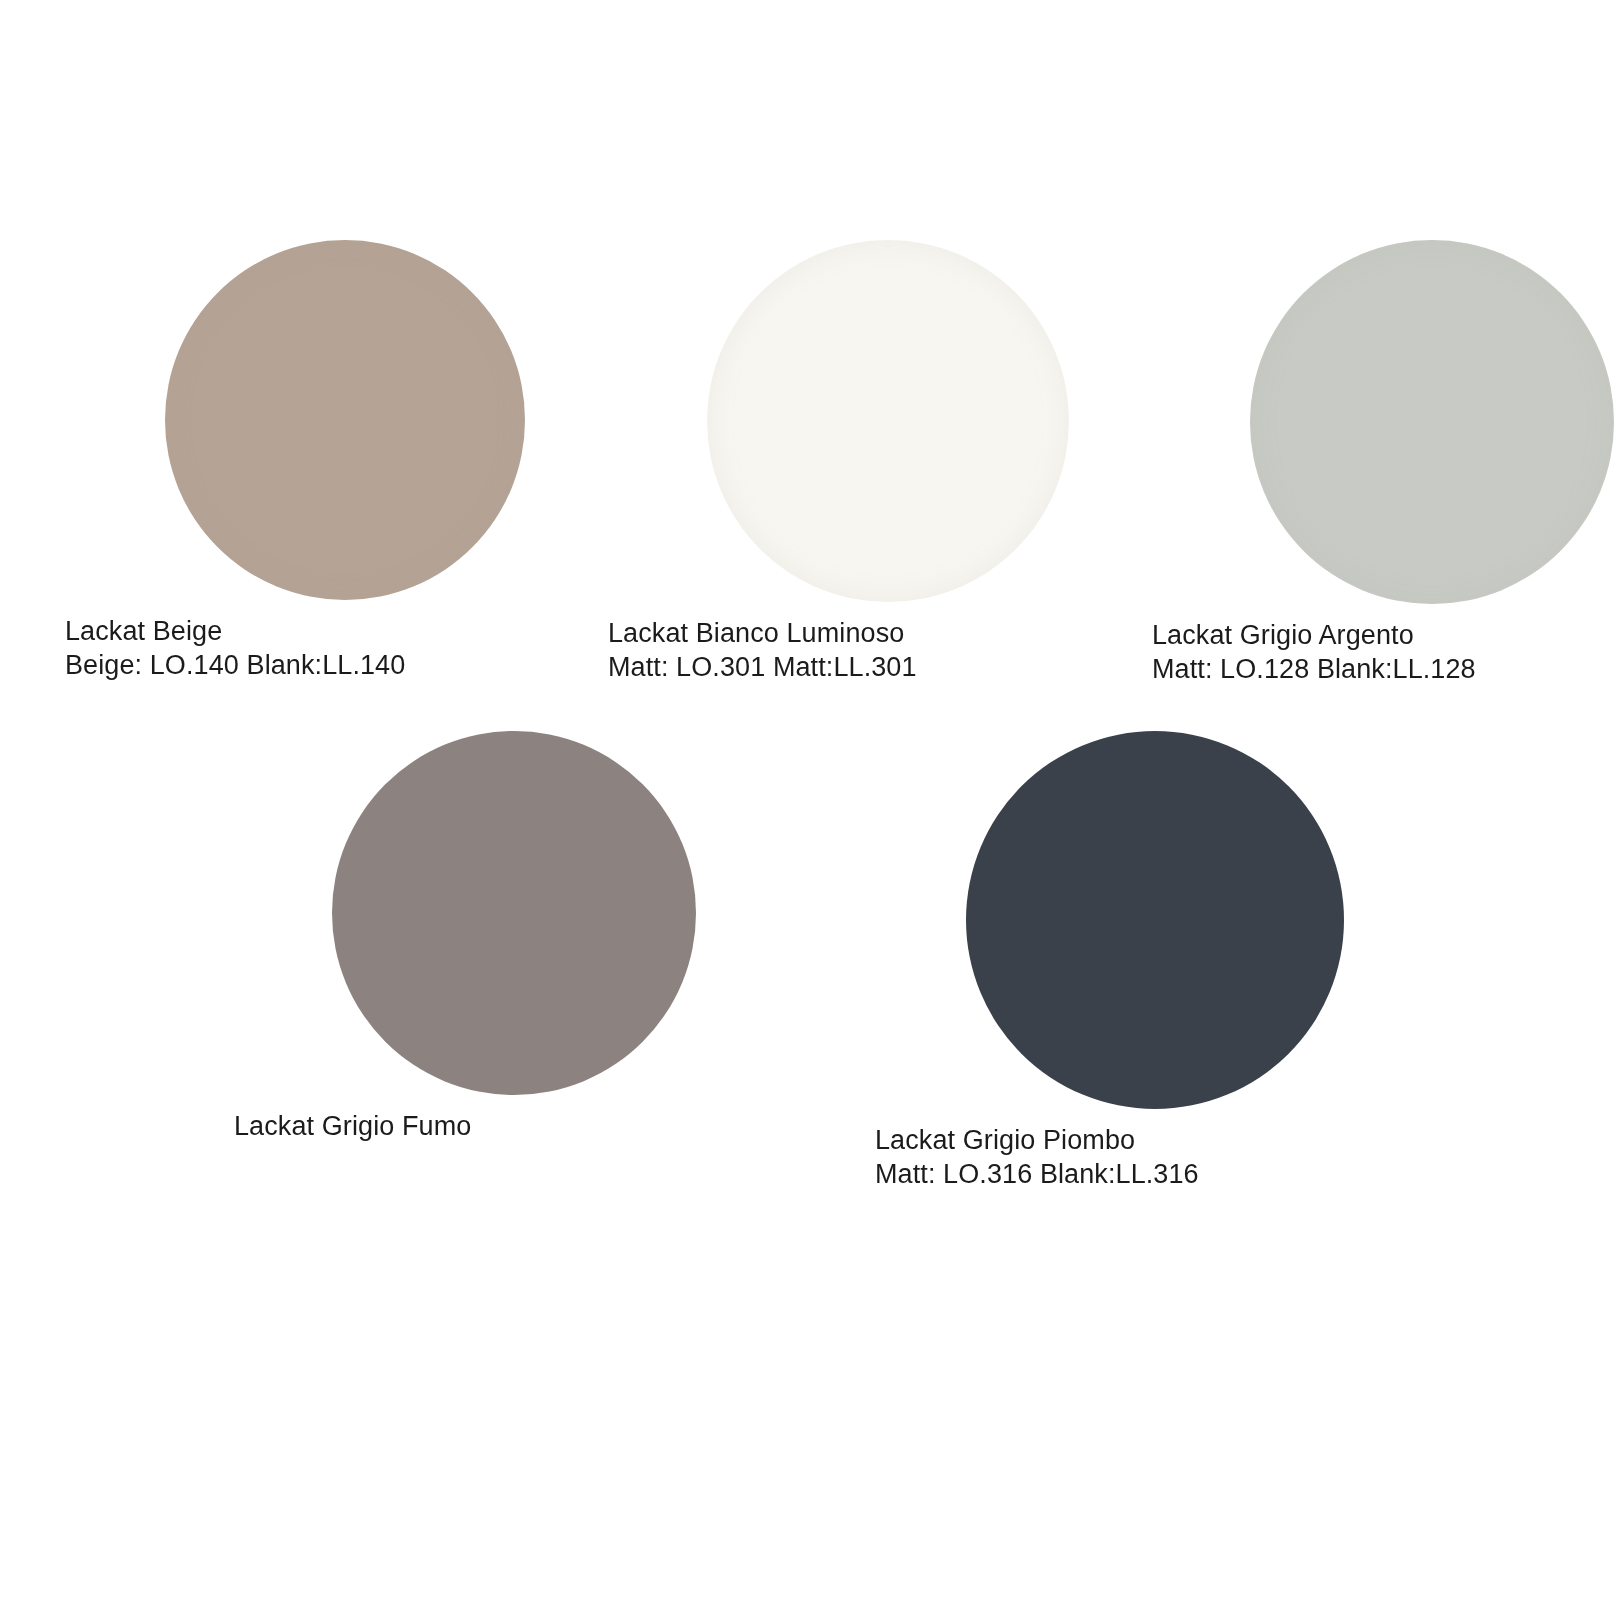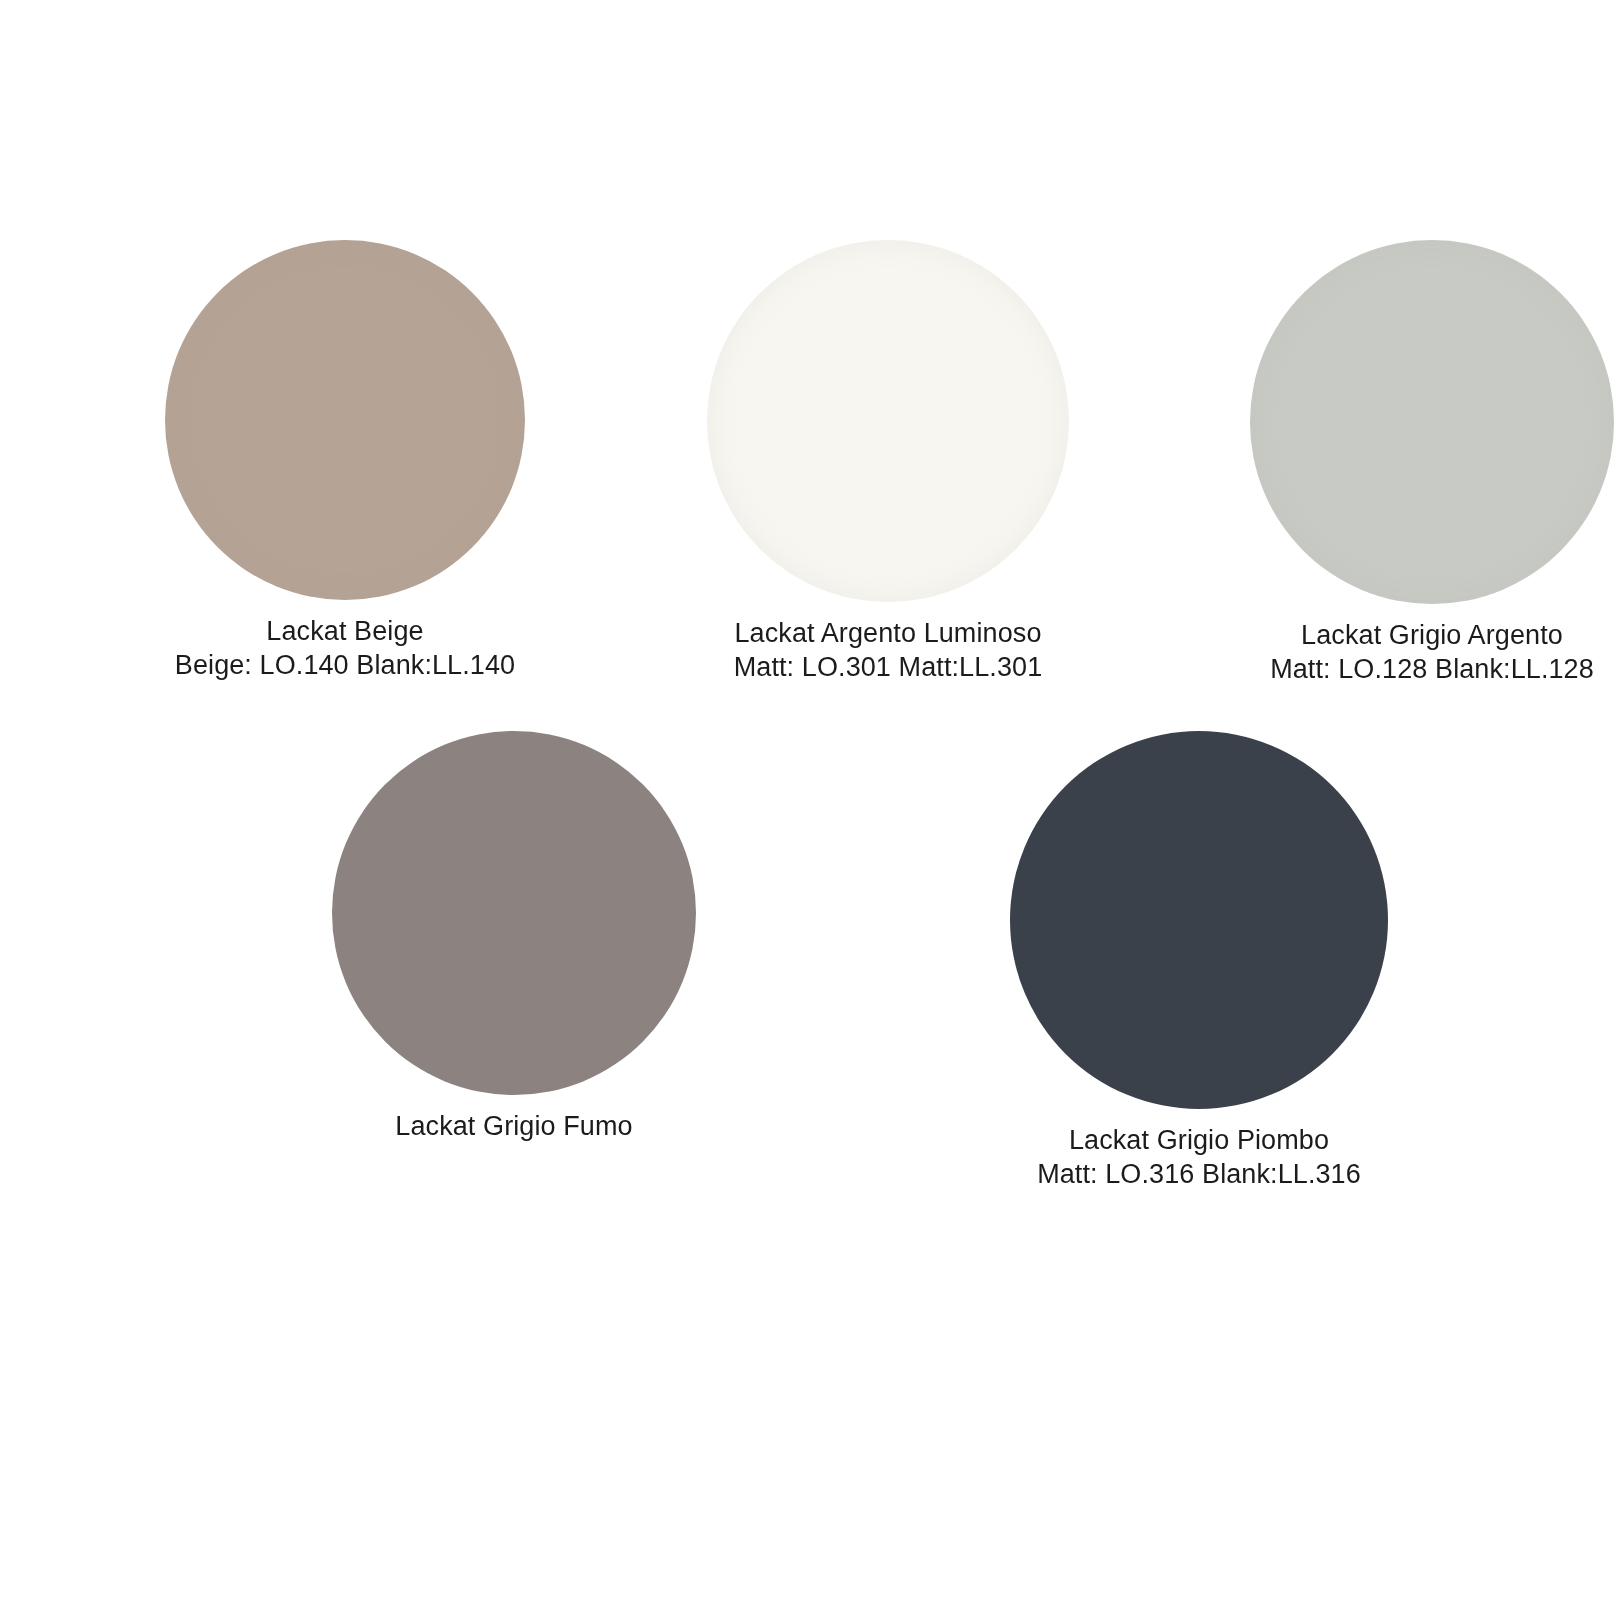--- a/index.html
+++ b/index.html
@@ -31,41 +31,41 @@
     flex: none;
   }
 
   
   .swatch-disc.pale {
     box-shadow: inset 0 0 26px 4px rgba(170,165,150,0.10);
   }
 
   .swatch-caption {
     width: 560px;
-    text-align: center;
+    text-align: left;
     color: #1b1b1b;
     font-size: 27px;
     line-height: 1.26;
     letter-spacing: 0.1px;
     font-weight: 400;
     margin-top: 14px;
   }
 
   .caption-name,
   .caption-code {
     display: block;
     white-space: nowrap;
   }
 
   
   .pos-1 { left: 65px;   top: 240px; }
   .pos-2 { left: 608px;  top: 240px; }
   .pos-3 { left: 1152px; top: 240px; }
   .pos-4 { left: 234px;  top: 731px; }
-  .pos-5 { left: 919px;  top: 731px; }
+  .pos-5 { left: 875px;  top: 731px; }
 
   .pos-1 .swatch-caption,
   .pos-2 .swatch-caption,
   .pos-3 .swatch-caption,
   .pos-4 .swatch-caption,
   .pos-5 .swatch-caption {
     margin-left: auto;
     margin-right: auto;
   }
 
@@ -81,21 +81,21 @@
     <div class="swatch-disc pale" style="background-color: rgb(181, 163, 149); width: 360px; height: 360px;"></div>
     <div class="swatch-caption">
       <span class="caption-name">Lackat Beige</span>
       <span class="caption-code">Beige: LO.140 Blank:LL.140</span>
     </div>
   </div>
 
   <div class="swatch pos-2">
     <div class="swatch-disc pale" style="background-color: rgb(248, 246, 241); width: 362px; height: 362px;"></div>
     <div class="swatch-caption">
-      <span class="caption-name">Lackat Argento Luminoso</span>
+      <span class="caption-name">Lackat Bianco Luminoso</span>
       <span class="caption-code">Matt: LO.301 Matt:LL.301</span>
     </div>
   </div>
 
   <div class="swatch pos-3">
     <div class="swatch-disc pale" style="background-color: rgb(200, 202, 197); width: 364px; height: 364px;"></div>
     <div class="swatch-caption">
       <span class="caption-name">Lackat Grigio Argento</span>
       <span class="caption-code">Matt: LO.128 Blank:LL.128</span>
     </div>

